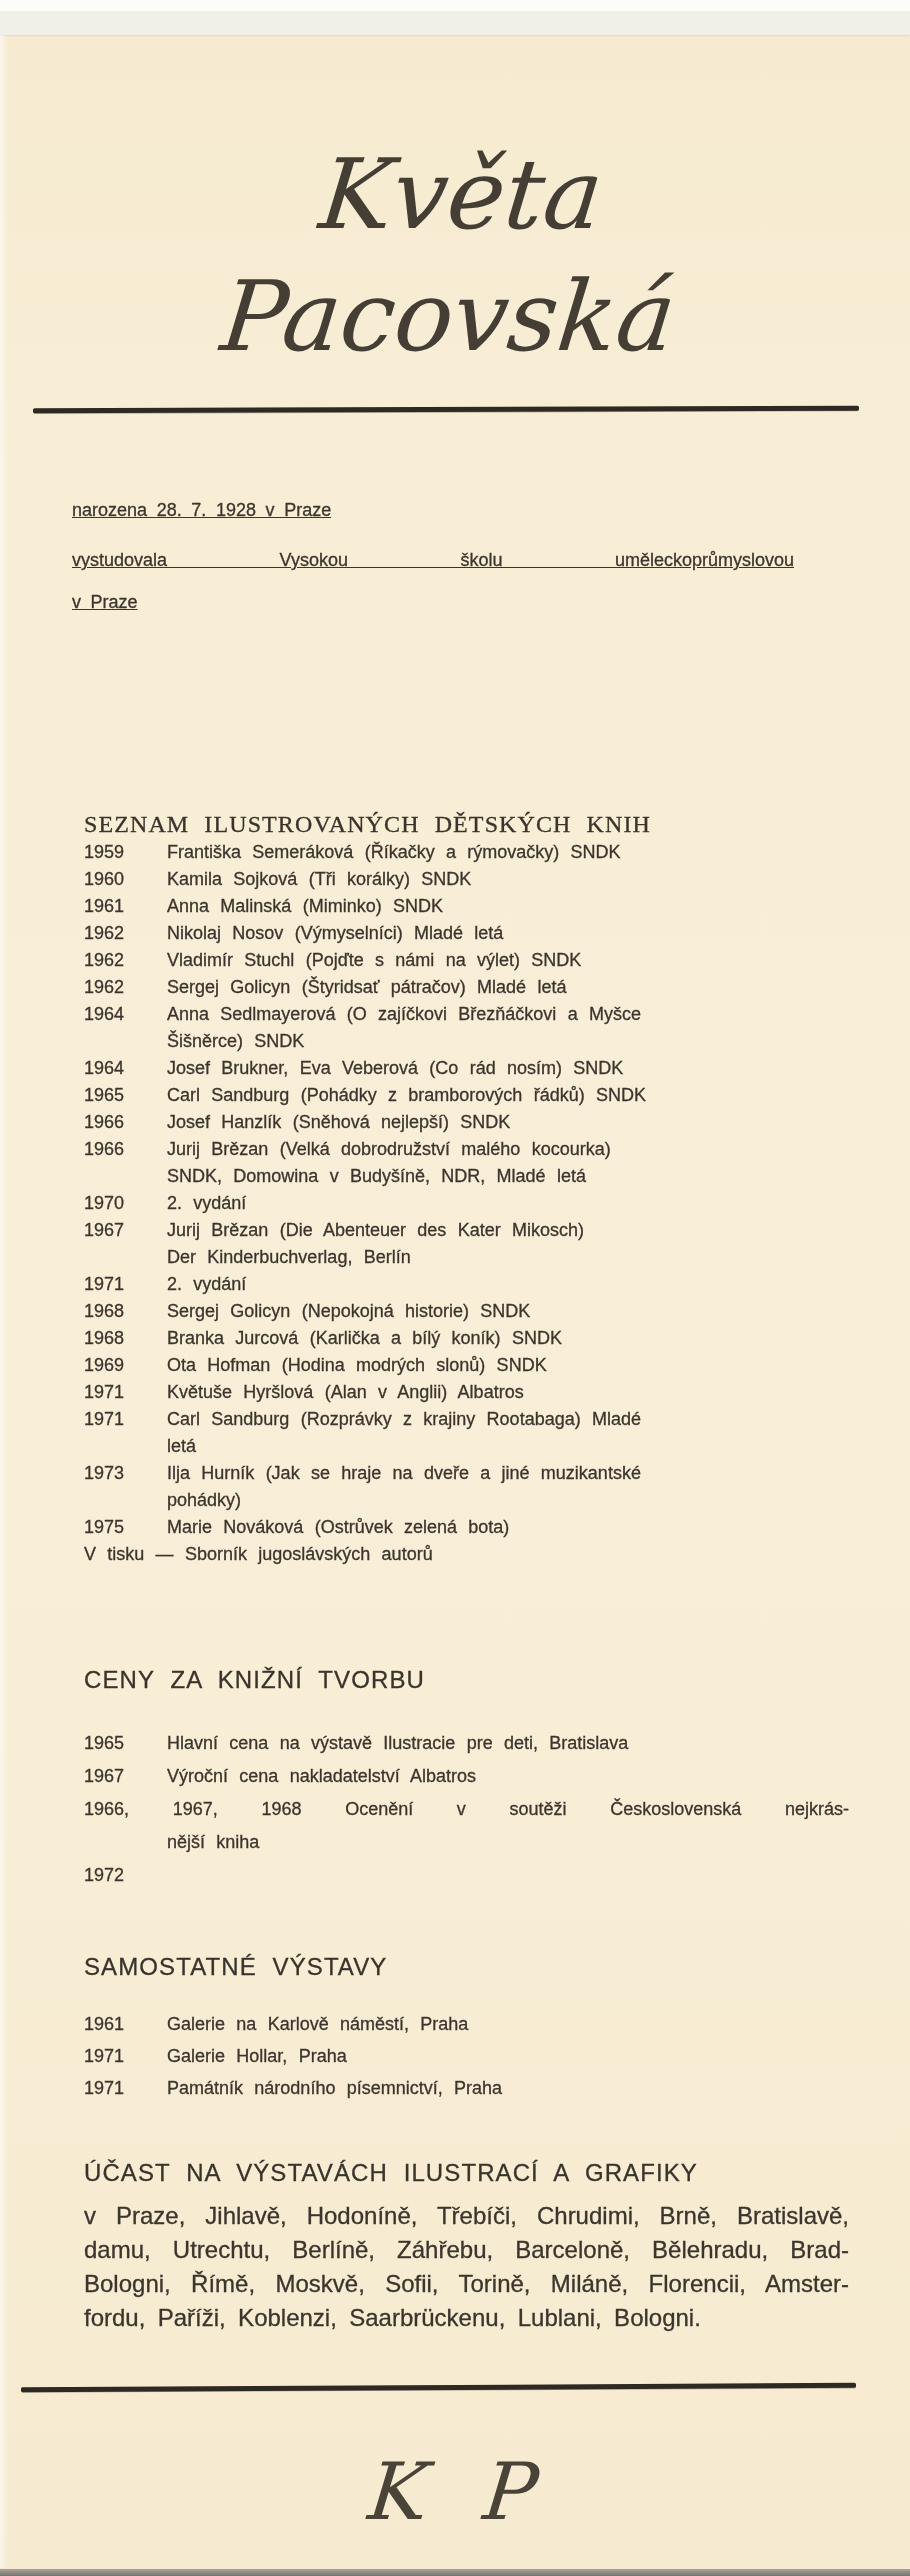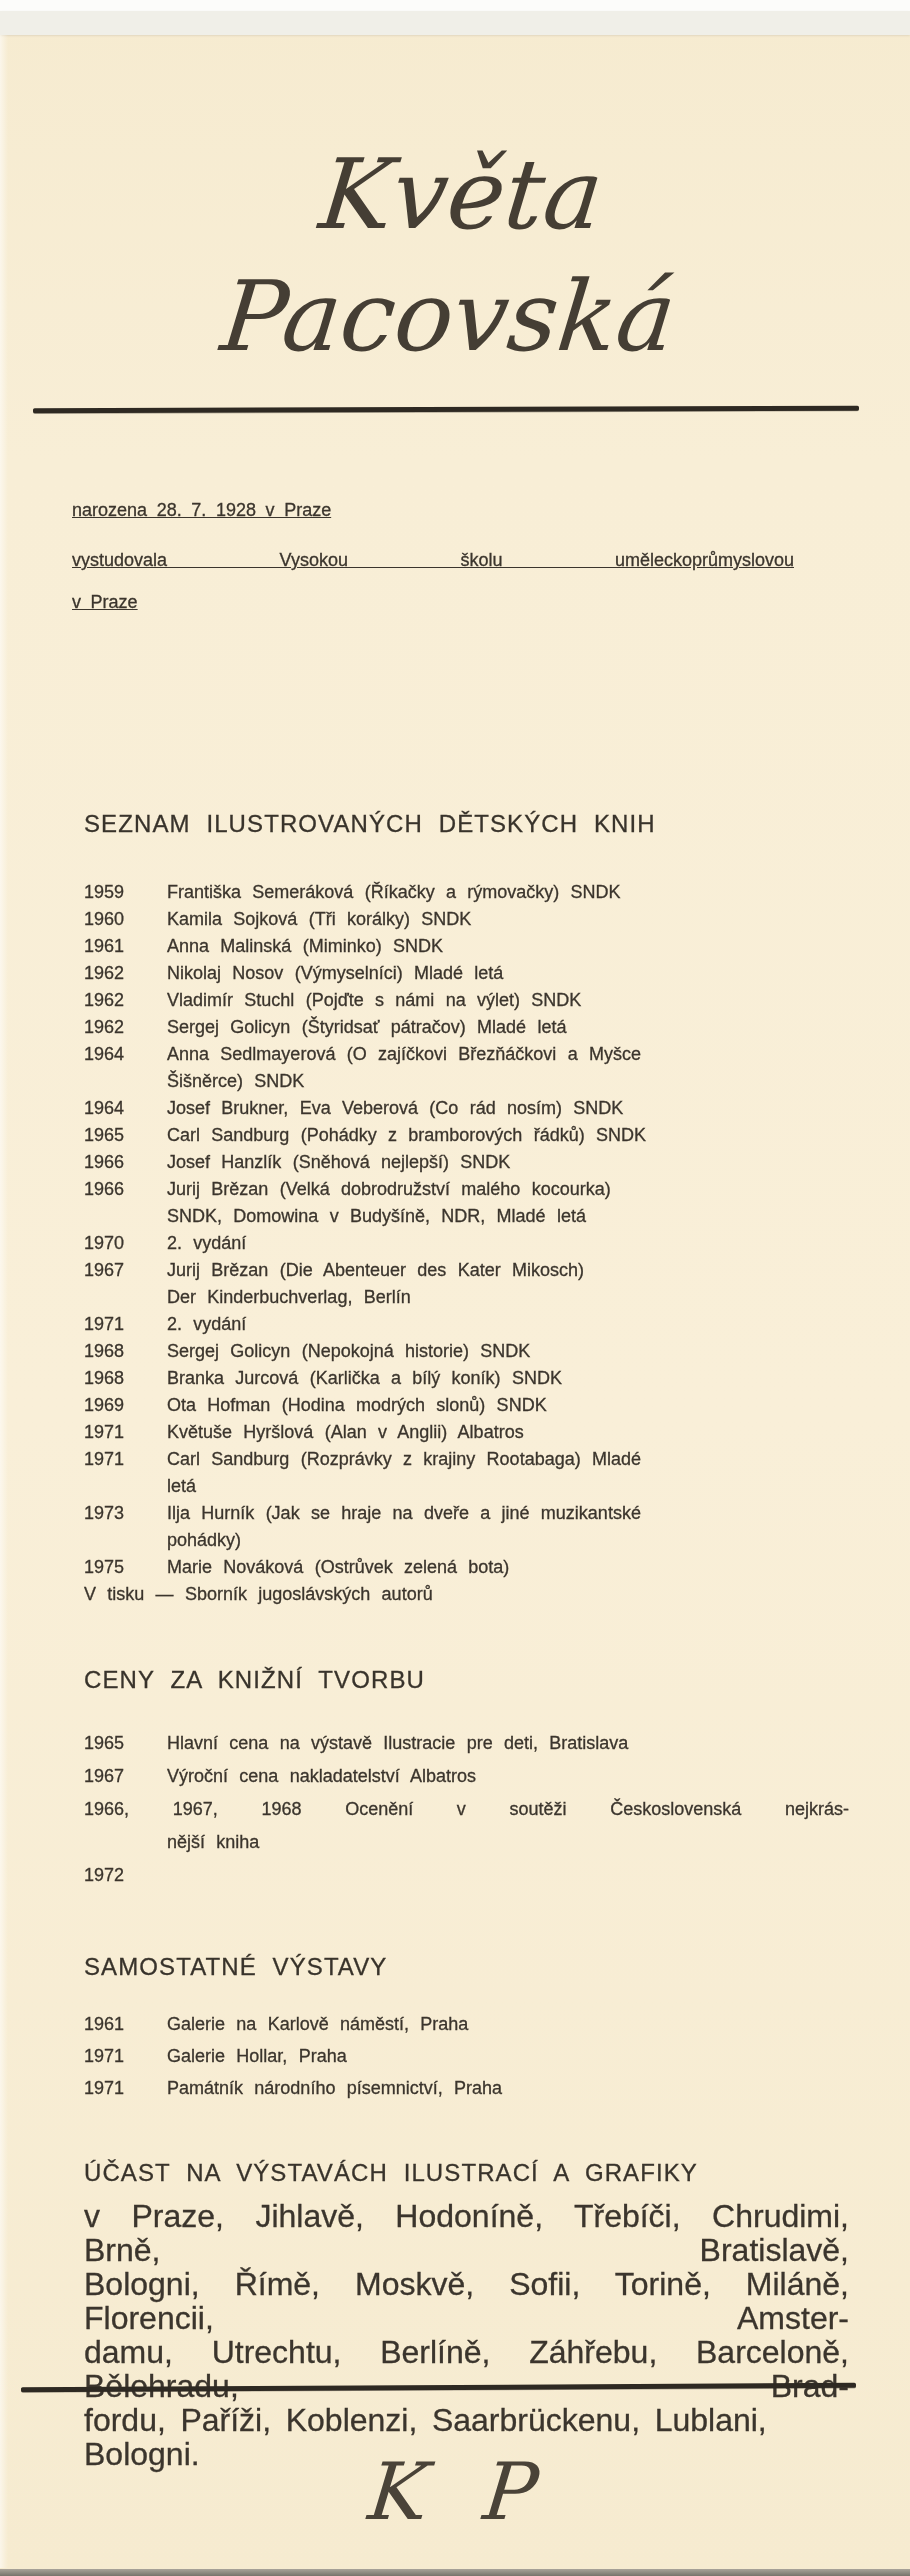--- a/index.html
+++ b/index.html
@@ -27,21 +27,21 @@
 
   .bio{position:absolute;top:496px;left:72px;width:722px;font-size:18px;line-height:28.5px;word-spacing:4.6px;text-decoration:underline;}
   .bio .born{margin-bottom:21.6px;}
   .edu-justify{text-align:justify;text-align-last:justify;}
   .edu-rest{margin-top:13px;}
 
   .section{position:absolute;left:84px;width:765px;}
   .heading{font-size:24px;line-height:28.5px;letter-spacing:1.1px;word-spacing:8px;color:#38332b;}
 
   .sec-books{top:810px;}
-  .sec-books .heading{margin-bottom:40px;}
+  .sec-books .heading{font-family:Liberation Serif, serif;}
   .entries{font-size:18px;word-spacing:6.3px;}
   .sec-books .entry{line-height:27px;}
 
   .entry{position:relative;padding-left:83px;}
   .entry .year{position:absolute;left:0;top:0;}
   .entry .etext{display:block;white-space:pre-line;}
   .entry.noyear{padding-left:0;}
 
   .sec-awards{top:1666px;}
   .sec-awards .heading{margin-bottom:32px;}
@@ -50,21 +50,21 @@
   .award-wide .jline{text-align:justify;text-align-last:justify;}
   .award-wide .year{position:static;}
   .award-wide .cont{padding-left:83px;}
 
   .sec-solo{top:1953px;}
   .sec-solo .heading{margin-bottom:26px;}
   .sec-solo .entry{line-height:32px;}
 
   .sec-group{top:2159px;}
   .sec-group .heading{margin-bottom:11px;}
-  .para{font-size:32px;line-height:34px;word-spacing:5.7px;}
+  .para{font-size:24px;line-height:34px;word-spacing:5.7px;}
   .para .jl{text-align:justify;text-align-last:justify;}
 </style>
 </head>
 <body>
 
 <div class="page">
 
   <div class="scan-top"></div>
   <div class="scan-top2"></div>
   <div class="scan-left"></div>
@@ -216,22 +216,22 @@
           <span class="year">1971</span>
           <span class="etext">Památník národního písemnictví, Praha</span>
         </div>
     </div>
   </div>
 
   <div class="section sec-group ink">
     <div class="heading">ÚČAST NA VÝSTAVÁCH ILUSTRACÍ A GRAFIKY</div>
     <div class="para">
       <div class="jl">v Praze, Jihlavě, Hodoníně, Třebíči, Chrudimi, Brně, Bratislavě,</div>
+      <div class="jl">damu, Utrechtu, Berlíně, Záhřebu, Barceloně, Bělehradu, Brad-</div>
       <div class="jl">Bologni, Římě, Moskvě, Sofii, Torině, Miláně, Florencii, Amster-</div>
-      <div class="jl">damu, Utrechtu, Berlíně, Záhřebu, Barceloně, Bělehradu, Brad-</div>
       <div>fordu, Paříži, Koblenzi, Saarbrückenu, Lublani, Bologni.</div>
     </div>
   </div>
 
   <div class="rule rule-bottom"></div>
 
   <div class="monogram script">K P</div>
 
   <div class="scan-bottom"></div>
 

